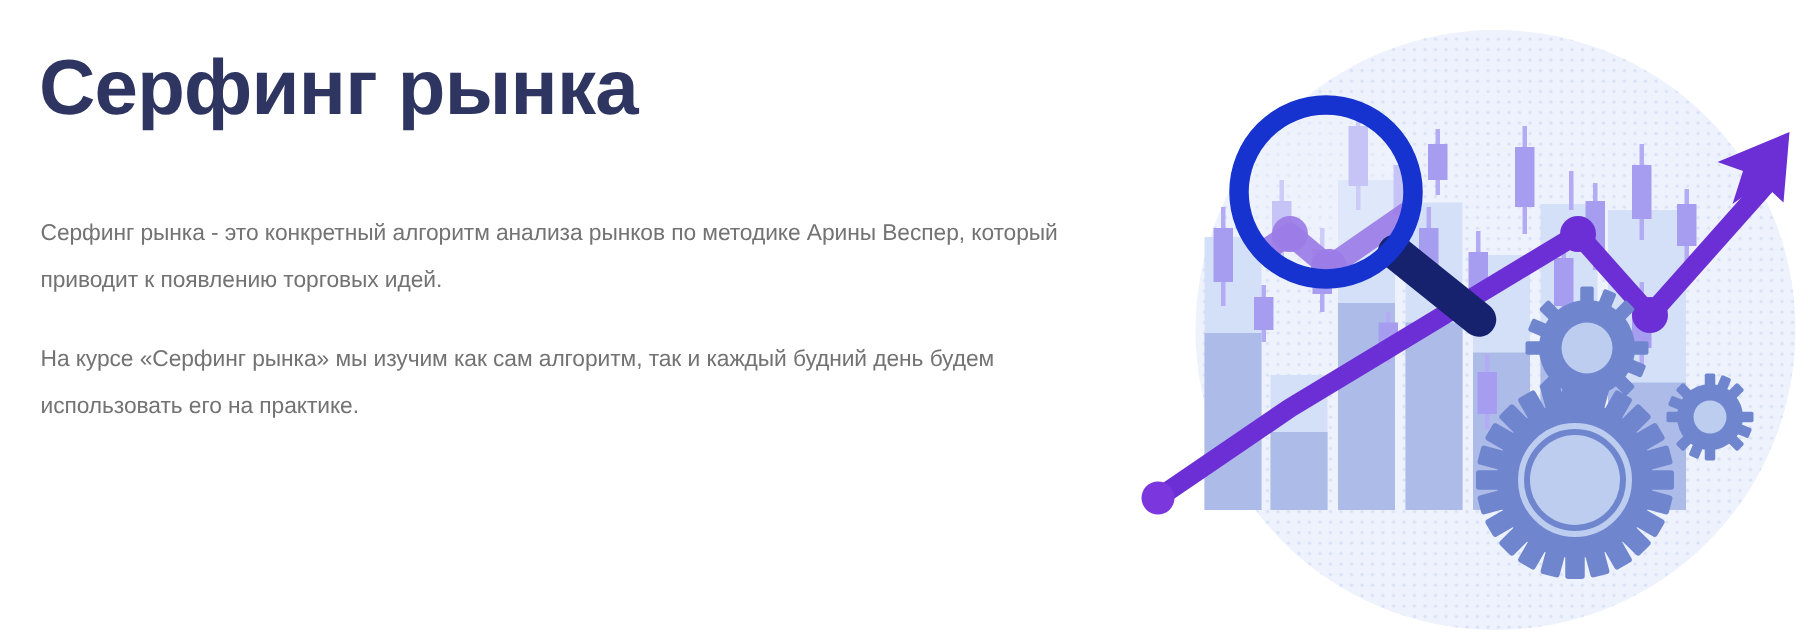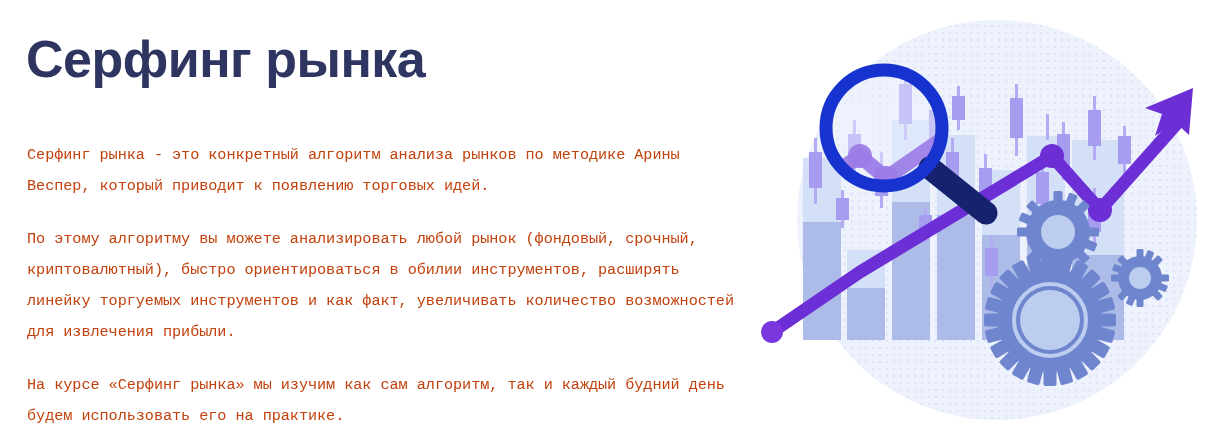--- a/index.html
+++ b/index.html
@@ -43,22 +43,22 @@
   .body-copy {
     position: absolute;
     left: 1px;
     top: 140px;
     width: 716px;
   }
   .body-copy p {
     margin: 0 0 22px 0;
     font-size: 15.2px;
     line-height: 31px;
-    color: #c2410c;
-    font-family: Liberation Mono, monospace;
+    color: #737373;
+    font-family: Liberation Sans, sans-serif;
     letter-spacing: -0.05px;
   }
   .body-copy p:last-child { margin-bottom: 0; }
 
   .illustration {
     position: absolute;
     left: 752px;
     top: 10px;
     width: 453px;
     height: 416px;
@@ -69,21 +69,20 @@
 <body>
 
 <div class="page">
 
   <div class="content-col">
 
     <h1 class="page-title">Серфинг рынка</h1>
 
     <div class="body-copy">
       <p>Серфинг рынка - это конкретный алгоритм анализа рынков по методике Арины Веспер, который приводит к появлению торговых идей.</p>
-      <p>По этому алгоритму вы можете анализировать любой рынок (фондовый, срочный, криптовалютный), быстро ориентироваться в обилии инструментов, расширять линейку торгуемых инструментов и как факт, увеличивать количество возможностей для извлечения прибыли.</p>
       <p>На курсе «Серфинг рынка» мы изучим как сам алгоритм, так и каждый будний день будем использовать его на практике.</p>
     </div>
 
   </div>
 
   <div class="illustration">
     <svg width="453" height="416" viewBox="0 0 453 416" xmlns="http://www.w3.org/2000/svg">
       <defs>
         <pattern id="dots" width="7" height="7" patternUnits="userSpaceOnUse">
           <circle cx="2" cy="2" r="1.05" fill="#c6d1f0"></circle>

